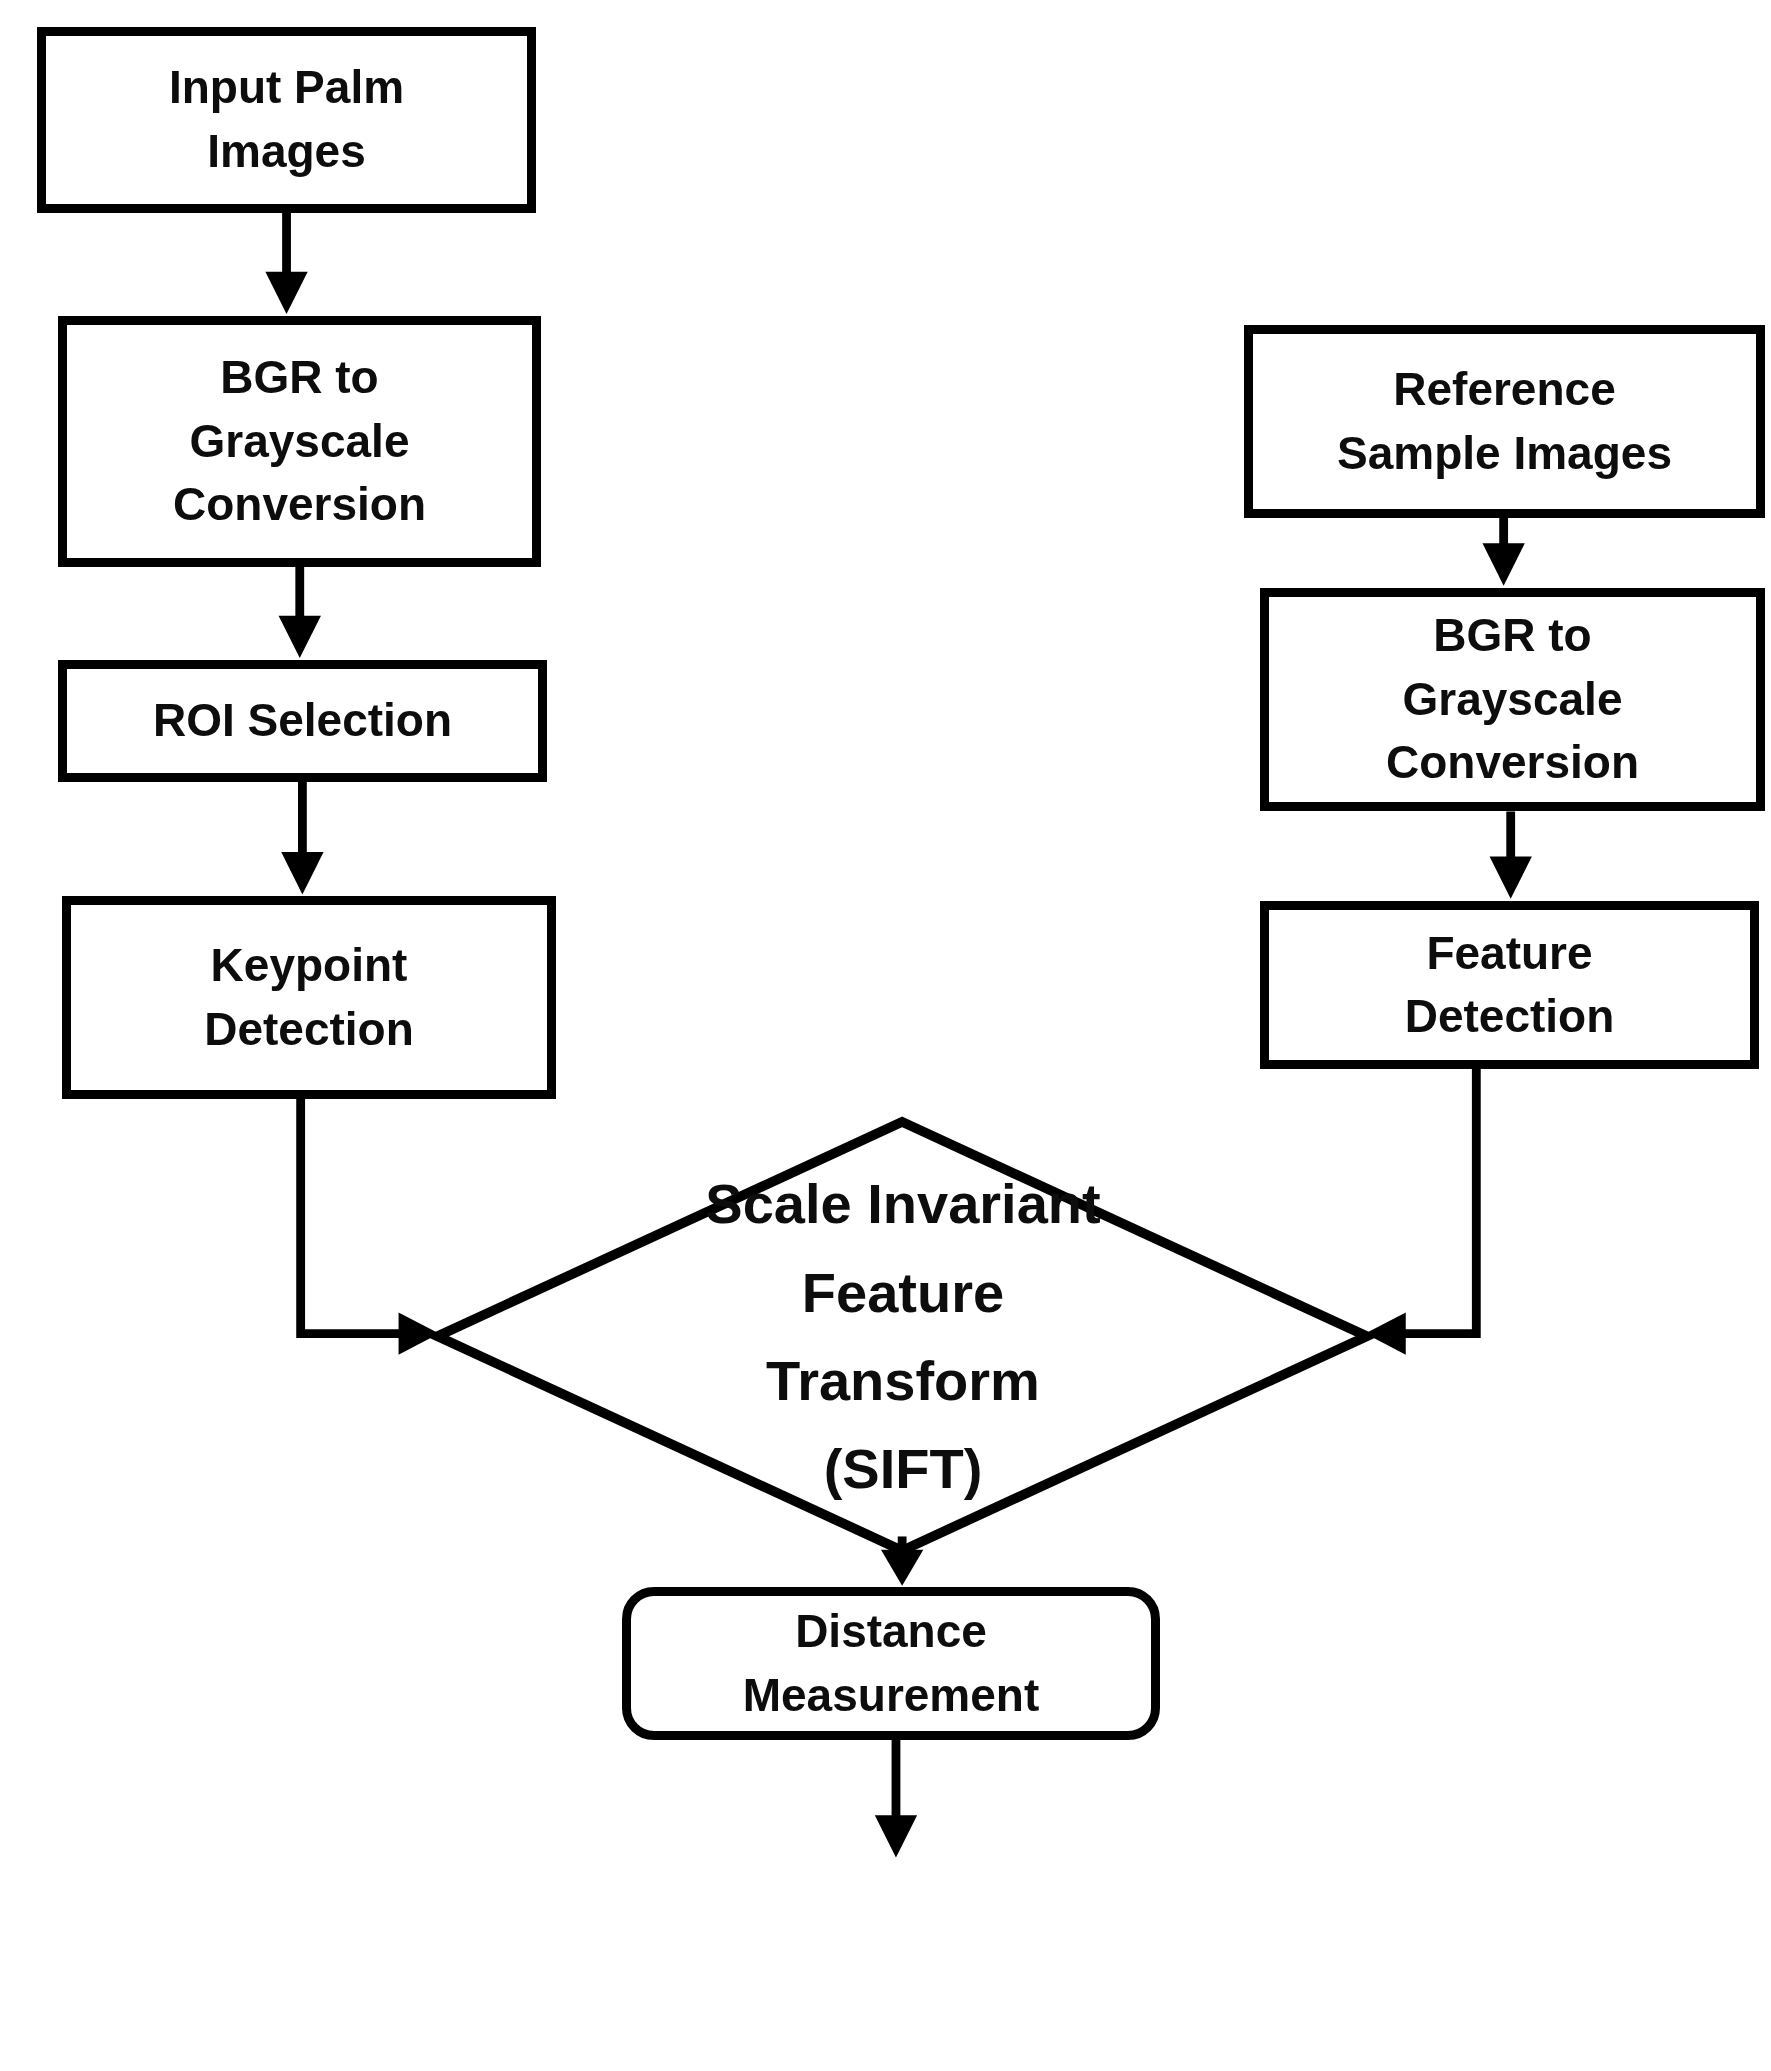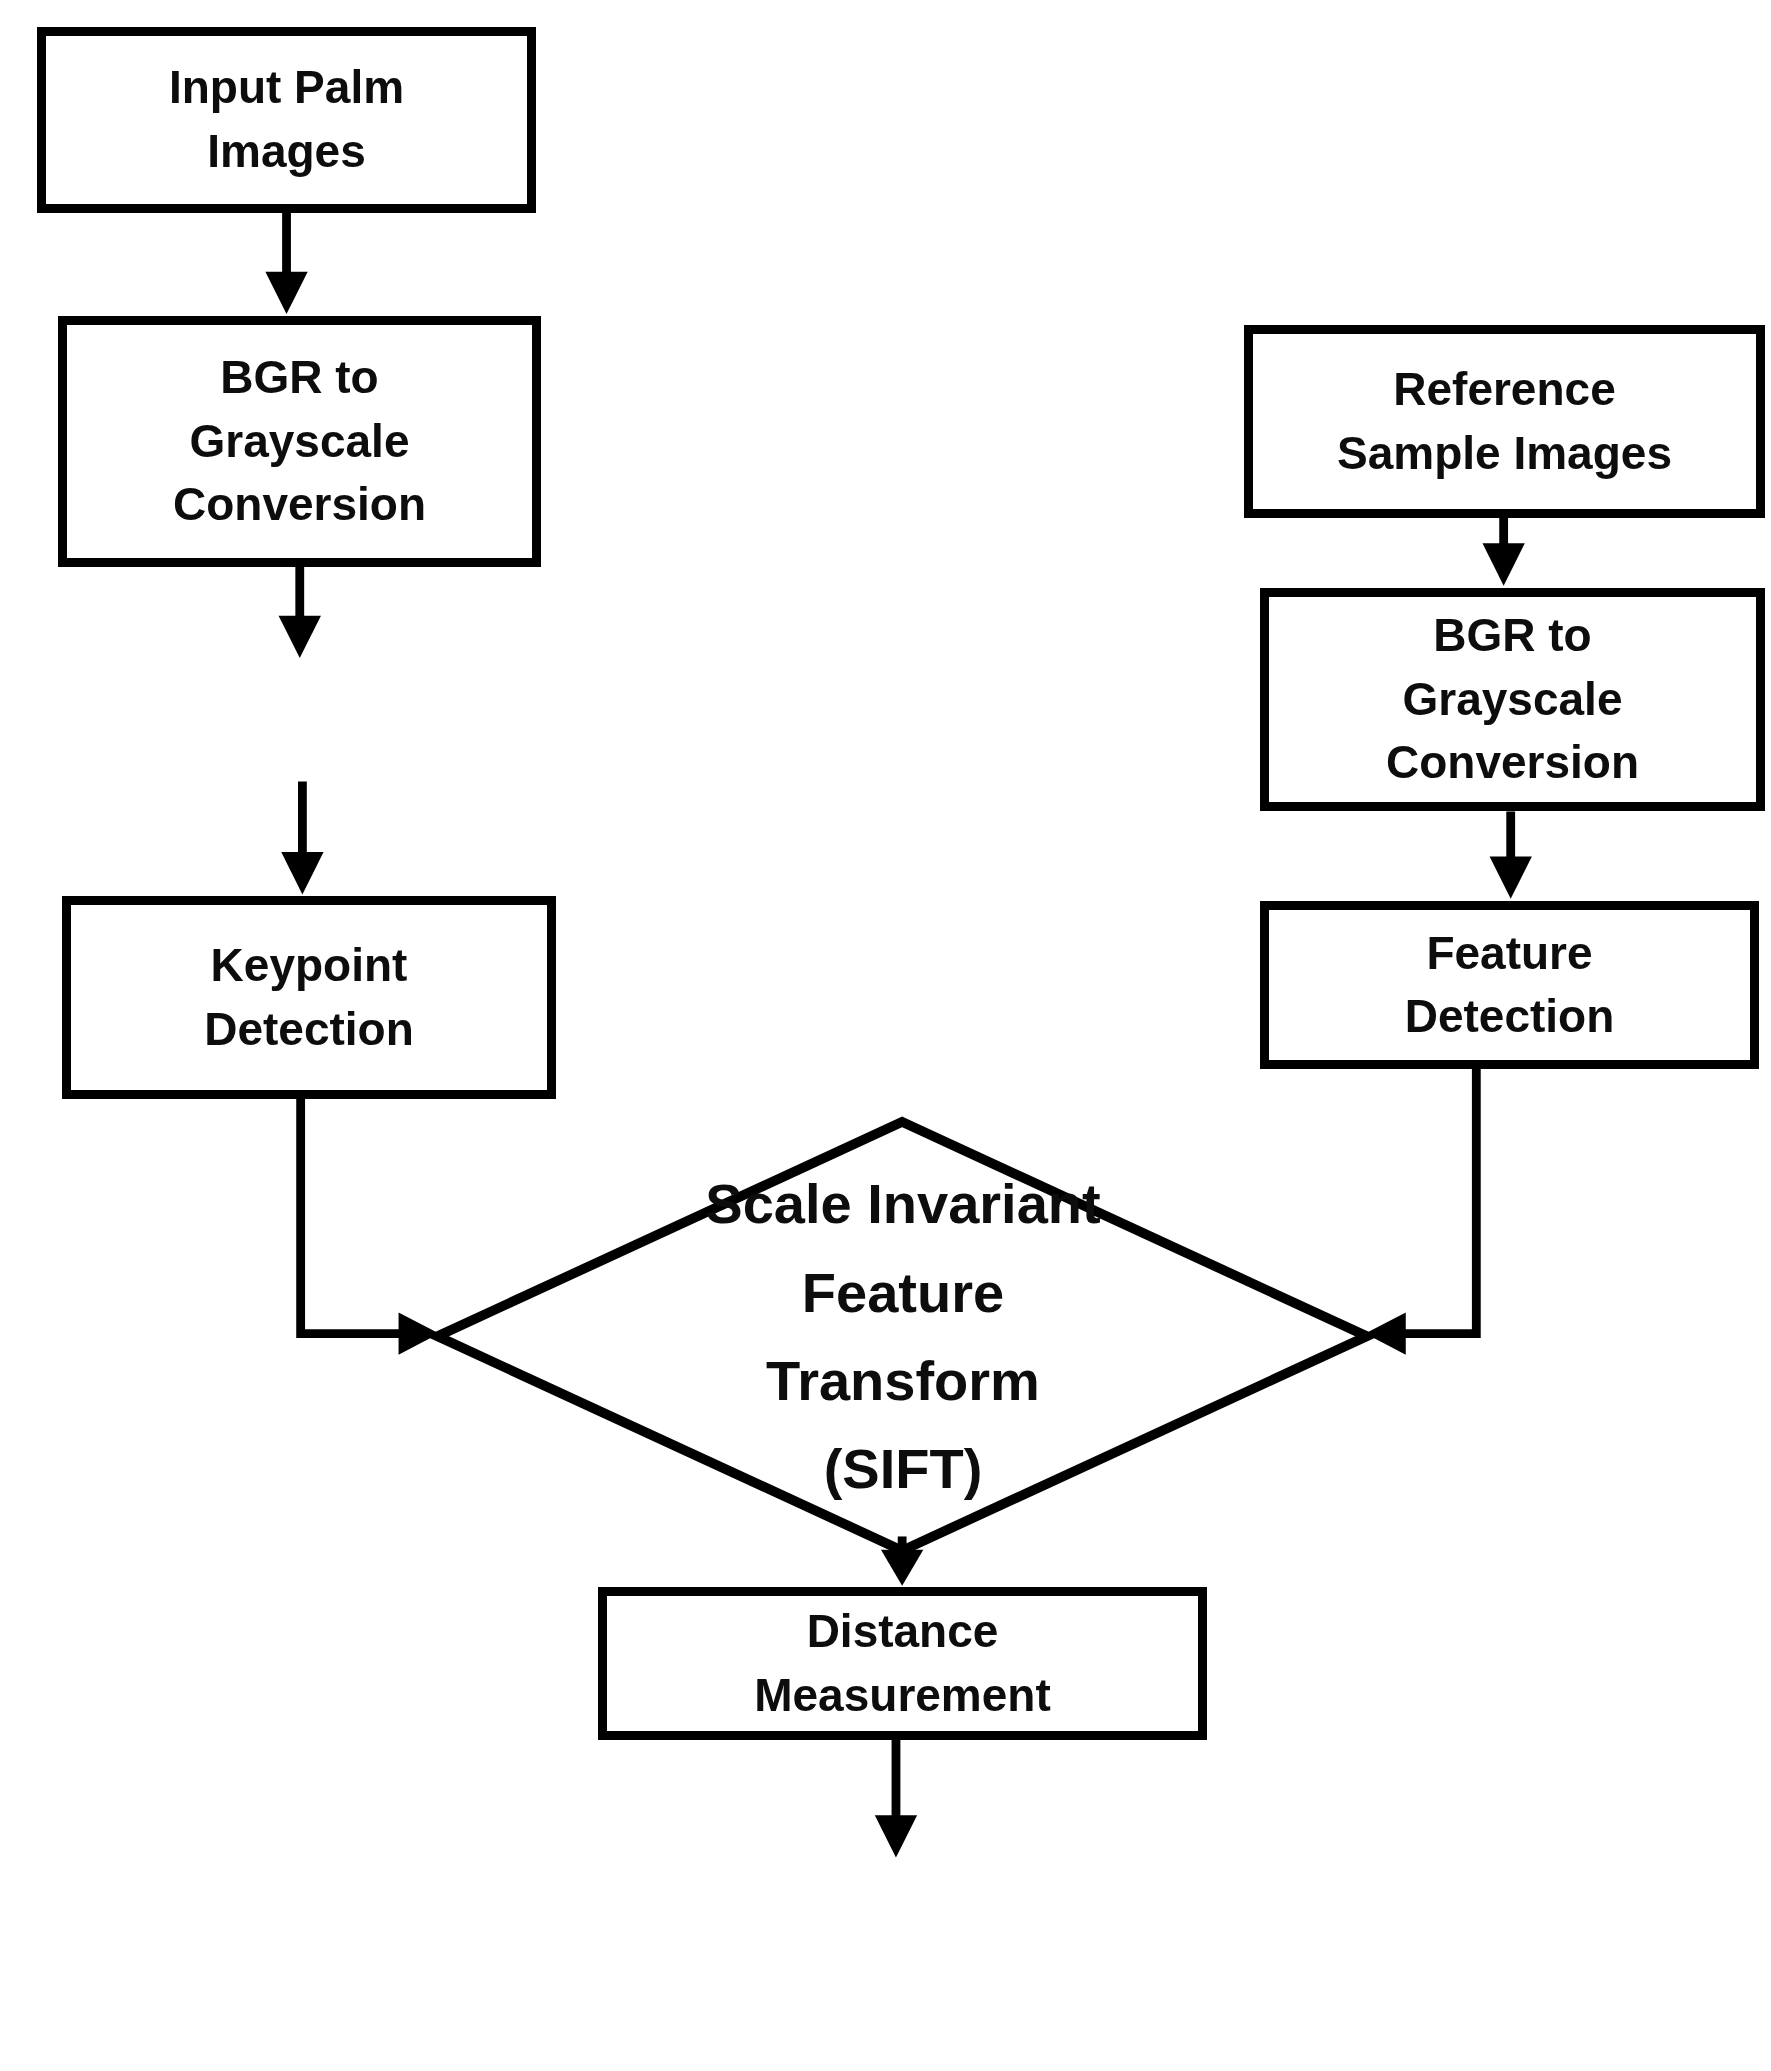--- a/index.html
+++ b/index.html
@@ -41,21 +41,21 @@
   
   .n-input       { left: 23px;   top: 26.5px;   width: 499px; height: 186px; }
   .n-bgr-left    { left: 44px;   top: 316px;  width: 483px; height: 251px; }
   .n-roi         { left: 44px;   top: 660px;  width: 489px; height: 122px; }
   .n-keypoint    { left: 48px;   top: 896px; width: 494px; height: 203px; }
   
   .n-reference   { left: 1230px; top: 325px;  width: 521px; height: 193px; }
   .n-bgr-right   { left: 1246px; top: 588px;  width: 505px; height: 223px; }
   .n-feature     { left: 1246px; top: 901px; width: 499px; height: 168px; }
   
-  .n-distance    { left: 584px;  top: 1587px; width: 609px; height: 153px; }
+  .n-distance    { left: 608px;  top: 1587px; width: 538px; height: 153px; border-radius: 32px; }
   .n-performance { left: 589px;  top: 1861px; width: 593px; height: 165px; }
   
   .diamond-label {
     position: absolute;
     left: 565px; top: 1193px;
     width: 648px; height: 288px;
     display: flex;
     align-items: center;
     justify-content: center;
     text-align: center;
@@ -126,20 +126,23 @@
     <span class="label">Input Palm
 Images</span>
   </div>
 
   <div class="node n-bgr-left">
     <span class="label">BGR to
 Grayscale
 Conversion</span>
   </div>
 
+  <div class="node n-roi">
+    <span class="label">ROI Selection</span>
+  </div>
 
   <div class="node n-keypoint">
     <span class="label">Keypoint
 Detection</span>
   </div>
 
   <div class="node n-reference">
     <span class="label">Reference
 Sample Images</span>
   </div>

